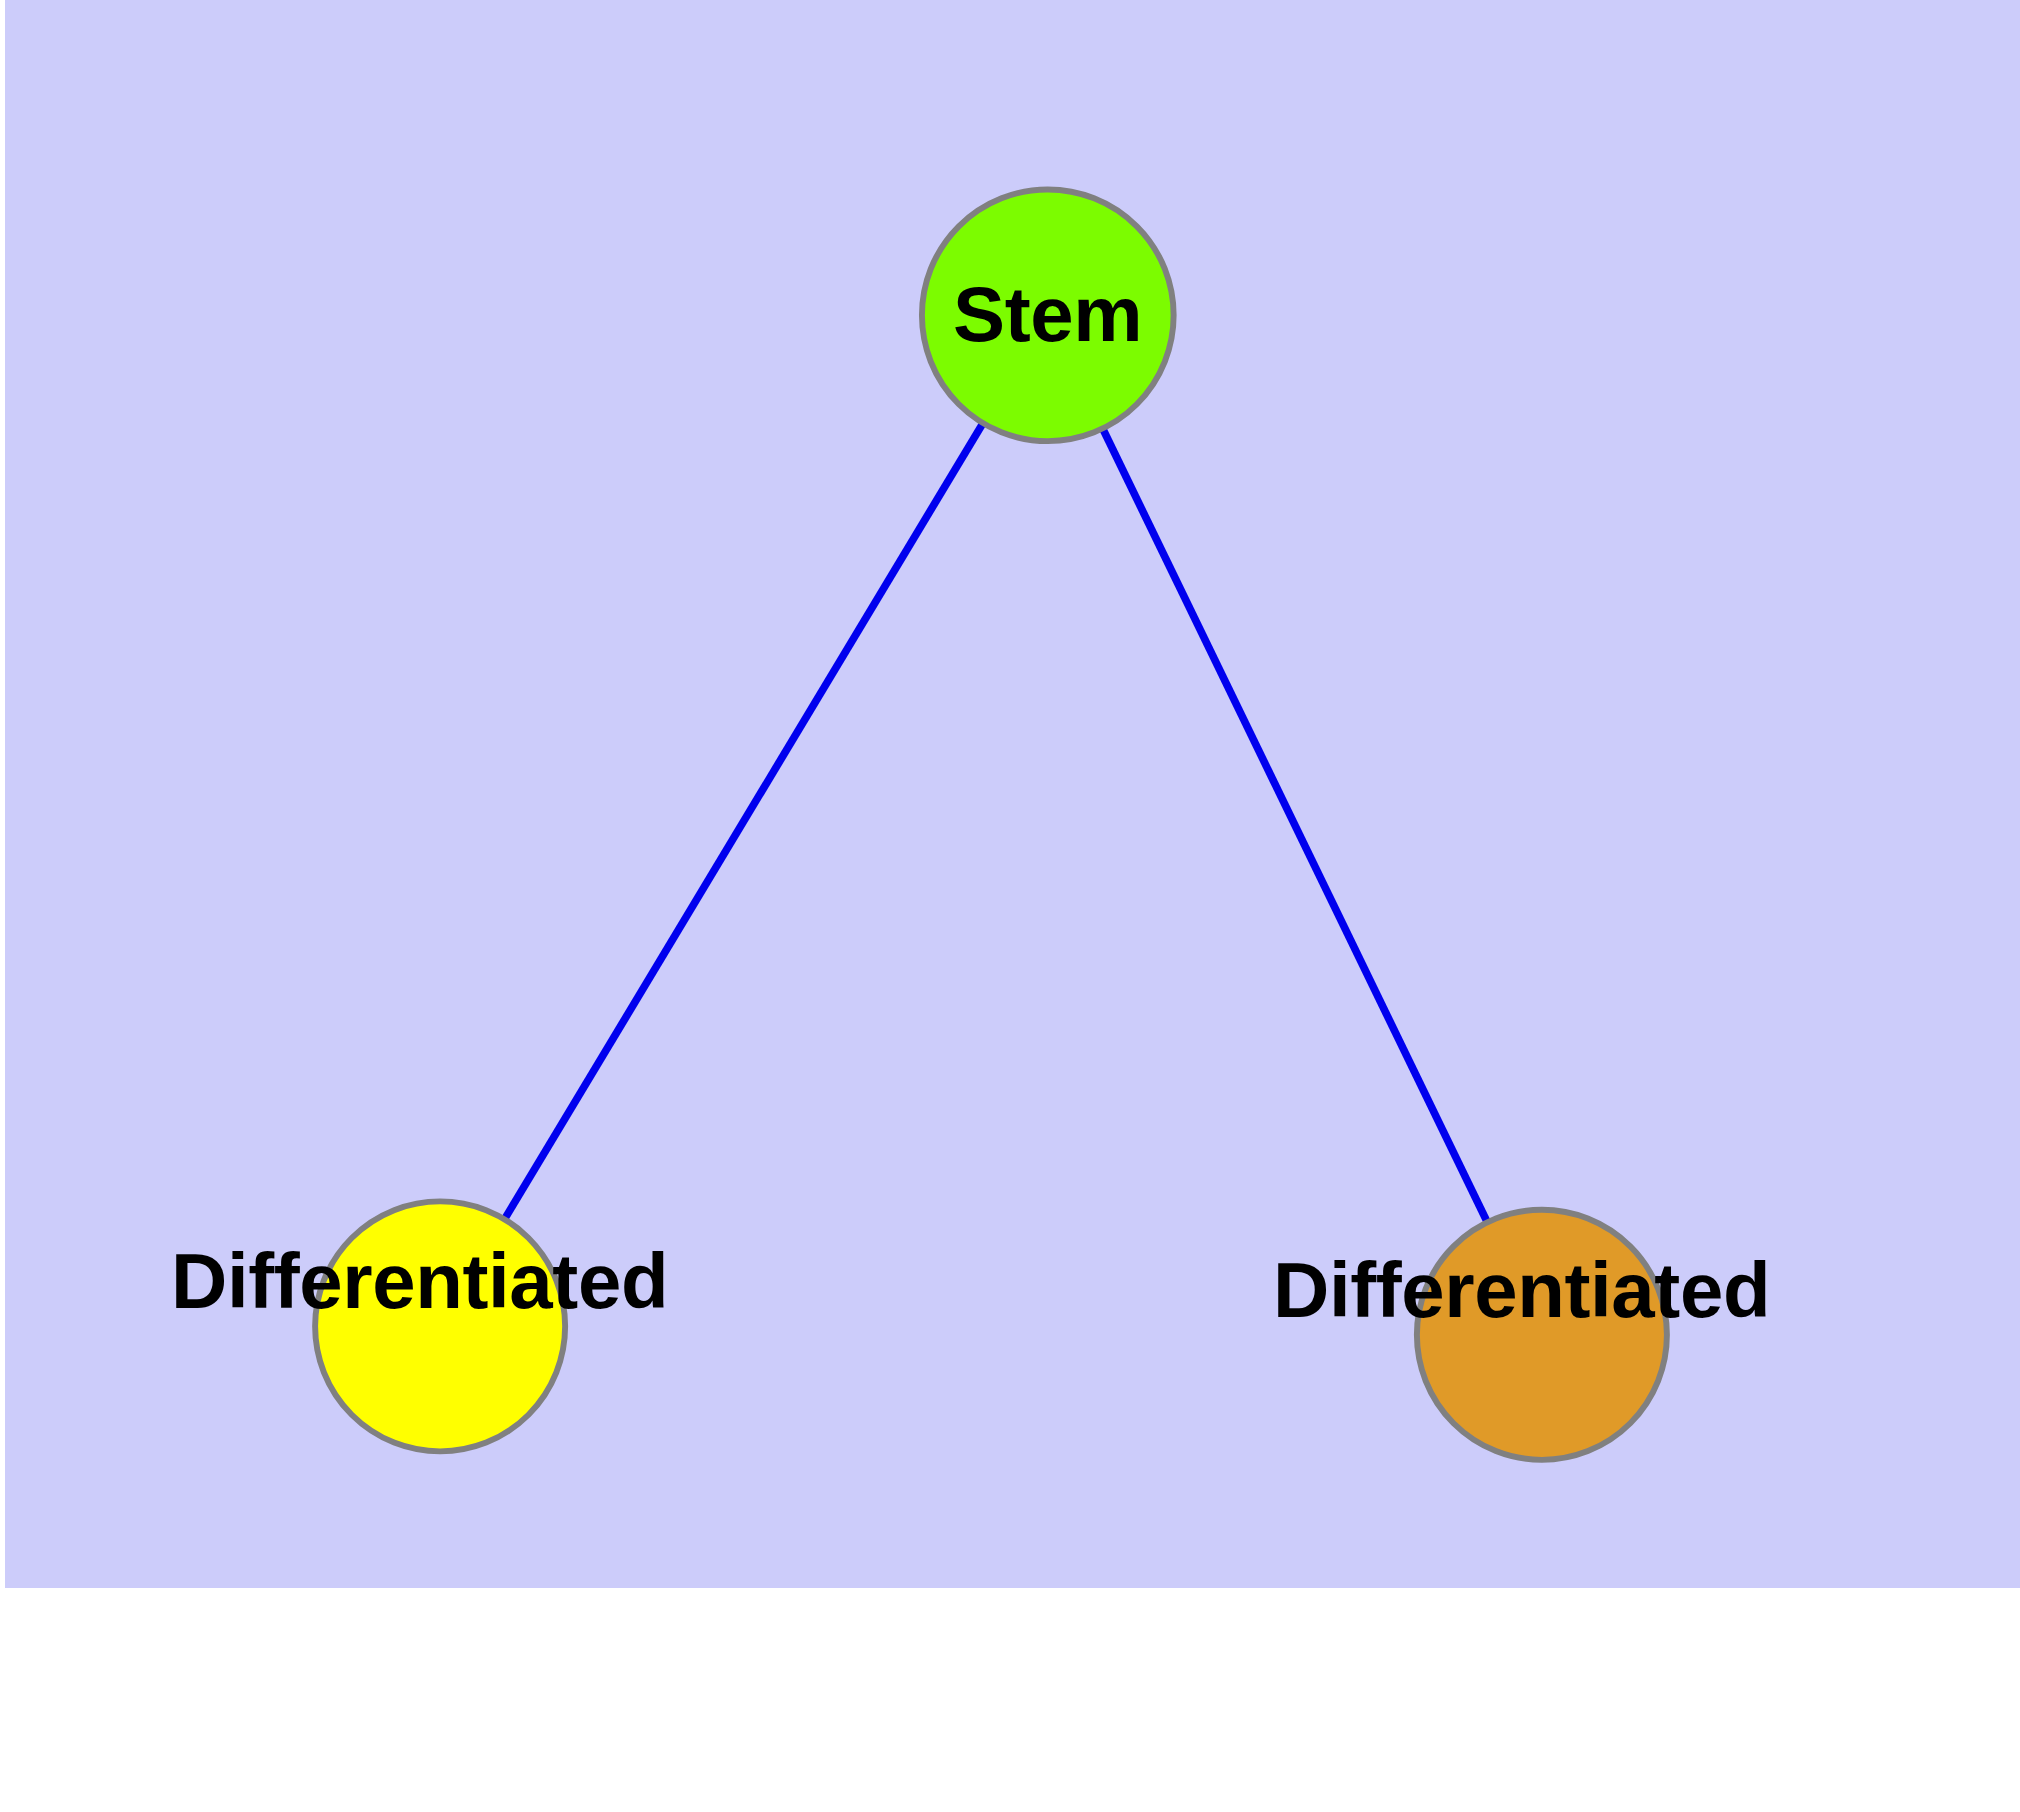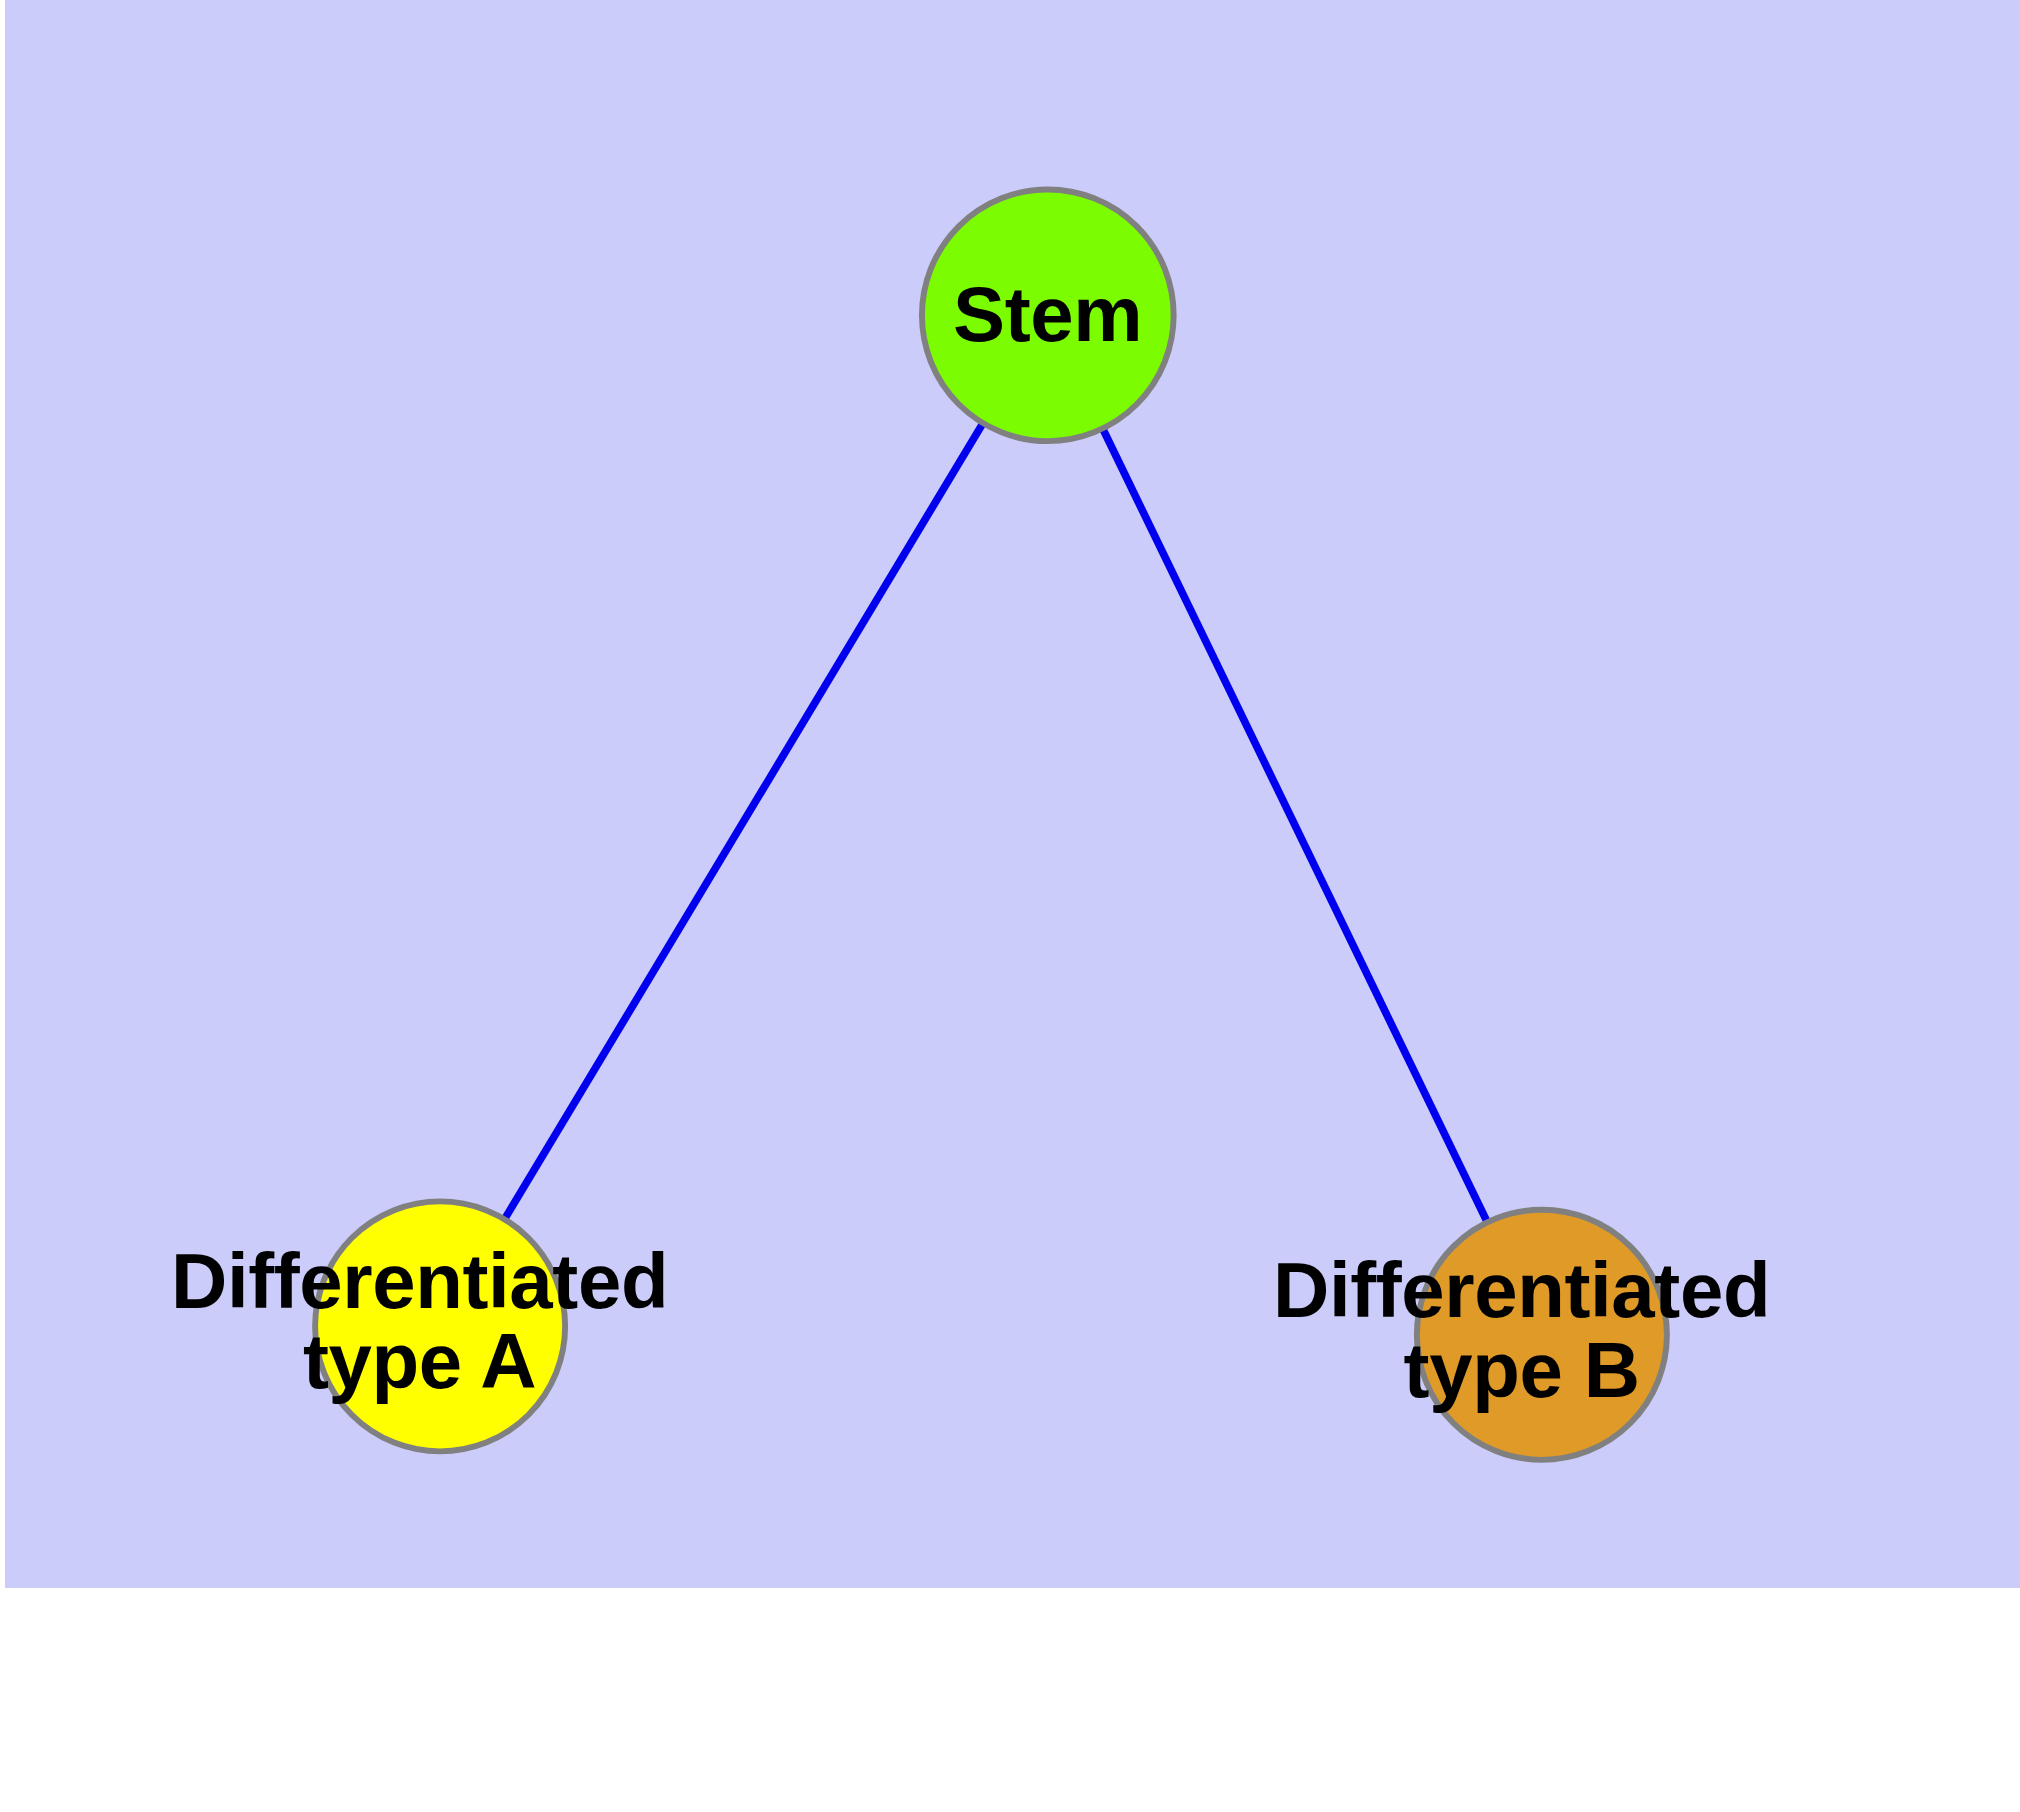--- a/index.html
+++ b/index.html
@@ -57,17 +57,17 @@
       </g>
     <g id="node-layer">
         <circle cx="1236" cy="372" r="148.5" fill="#7cfc00" stroke="#808080" stroke-width="7"></circle>
         <circle cx="519" cy="1565" r="147.5" fill="#ffff00" stroke="#808080" stroke-width="7"></circle>
         <circle cx="1819" cy="1575" r="147.5" fill="#e09a28" stroke="#808080" stroke-width="7"></circle>
       </g>
   </svg>
 
   <div id="label-layer">
       <div class="node-label" style="color: rgb(0, 0, 0); font-size: 78px; left: 953px; top: 275px;"><div>Stem</div></div>
-      <div class="node-label" style="color: rgb(0, 0, 0); font-size: 78px; left: 171px; top: 1242px;"><div>Differentiated</div><div>type A</div></div>
-      <div class="node-label" style="color: rgb(0, 0, 0); font-size: 78px; left: 1273px; top: 1251px;"><div>Differentiated</div><div>type B</div></div>
+      <div class="node-label" style="color: rgb(0, 0, 0); font-size: 78px; left: 171px; top: 1242px;"><div>Differentiated</div></div>
+      <div class="node-label" style="color: rgb(0, 0, 0); font-size: 78px; left: 1273px; top: 1251px;"><div>Differentiated</div></div>
     </div>
 </div>
 
 
 </body></html>

